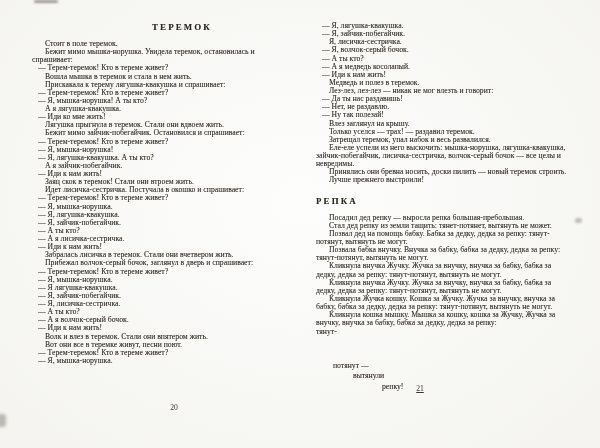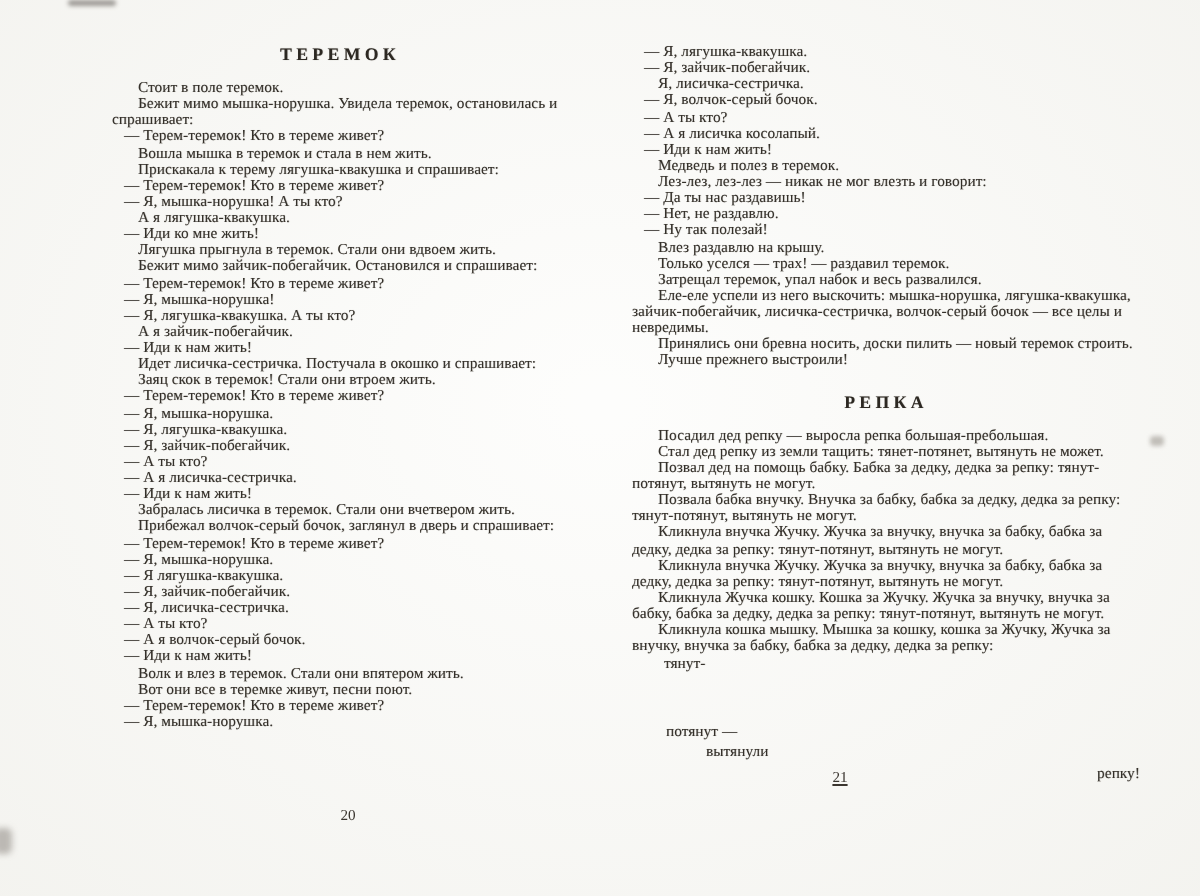--- a/index.html
+++ b/index.html
@@ -33,21 +33,20 @@
     font-size:8.8px;
     letter-spacing:2.2px;
     text-align:center;
     color:#2c2822;
     text-shadow:0.2px 0.2px 0.4px rgba(60,54,46,0.5);
   }
   .inline-title {
     font-weight:bold;
     font-size:8.8px;
     letter-spacing:2.2px;
-    text-align:center;
     margin:12px 0 9px 0;
     color:#2c2822;
   }
   .pagenum {
     position:absolute;
     font-size:7.6px;
     text-align:center;
     color:#3a352f;
   }
   .stair { line-height:10.4px; }
@@ -59,40 +58,40 @@
 </head>
 <body>
 
 <div class="scan">
 
   <div class="artifact smudge-top"></div>
   <div class="artifact smudge-left"></div>
   <div class="artifact smudge-right"></div>
 
   <div>
-    <div class="story-title" style="left:44px; top:22px; width:252px;">ТЕРЕМОК</div>
-    <div class="col" style="left:56px; top:40px; width:252px;" id="left-text">
+    <div class="story-title" style="left:56px; top:22px; width:252px;">ТЕРЕМОК</div>
+    <div class="col" style="left:32px; top:40px; width:252px;" id="left-text">
         <p class="ln n">Стоит в поле теремок.</p>
         <p class="ln n">Бежит мимо мышка-норушка. Увидела теремок, остановилась и спрашивает:</p>
         <p class="ln d">— Терем-теремок! Кто в тереме живет?</p>
         <p class="ln n">Вошла мышка в теремок и стала в нем жить.</p>
         <p class="ln n">Прискакала к терему лягушка-квакушка и спрашивает:</p>
         <p class="ln d">— Терем-теремок! Кто в тереме живет?</p>
         <p class="ln d">— Я, мышка-норушка! А ты кто?</p>
         <p class="ln q">А я лягушка-квакушка.</p>
         <p class="ln d">— Иди ко мне жить!</p>
         <p class="ln n">Лягушка прыгнула в теремок. Стали они вдвоем жить.</p>
         <p class="ln n">Бежит мимо зайчик-побегайчик. Остановился и спрашивает:</p>
         <p class="ln d">— Терем-теремок! Кто в тереме живет?</p>
         <p class="ln d">— Я, мышка-норушка!</p>
         <p class="ln d">— Я, лягушка-квакушка. А ты кто?</p>
         <p class="ln q">А я зайчик-побегайчик.</p>
         <p class="ln d">— Иди к нам жить!</p>
+        <p class="ln n">Заяц скок в теремок! Стали они втроем жить.</p>
         <p class="ln n">Идет лисичка-сестричка. Постучала в окошко и спрашивает:</p>
-        <p class="ln n">Заяц скок в теремок! Стали они втроем жить.</p>
         <p class="ln d">— Терем-теремок! Кто в тереме живет?</p>
         <p class="ln d">— Я, мышка-норушка.</p>
         <p class="ln d">— Я, лягушка-квакушка.</p>
         <p class="ln d">— Я, зайчик-побегайчик.</p>
         <p class="ln d">— А ты кто?</p>
         <p class="ln d">— А я лисичка-сестричка.</p>
         <p class="ln d">— Иди к нам жить!</p>
         <p class="ln n">Забралась лисичка в теремок. Стали они вчетвером жить.</p>
         <p class="ln n">Прибежал волчок-серый бочок, заглянул в дверь и спрашивает:</p>
         <p class="ln d">— Терем-теремок! Кто в тереме живет?</p>
@@ -112,48 +111,48 @@
   </div>
 
   <div>
     <div class="col" style="left:316px; top:22px; width:254px;" id="right-text">
       <div id="right-top">
           <p class="ln d">— Я, лягушка-квакушка.</p>
           <p class="ln d">— Я, зайчик-побегайчик.</p>
           <p class="ln q">Я, лисичка-сестричка.</p>
           <p class="ln d">— Я, волчок-серый бочок.</p>
           <p class="ln d">— А ты кто?</p>
-          <p class="ln d">— А я лисичка косолапый.</p>
+          <p class="ln d">— А я медведь косолапый.</p>
           <p class="ln d">— Иди к нам жить!</p>
           <p class="ln n">Медведь и полез в теремок.</p>
           <p class="ln n">Лез-лез, лез-лез — никак не мог влезть и говорит:</p>
           <p class="ln d">— Да ты нас раздавишь!</p>
           <p class="ln d">— Нет, не раздавлю.</p>
           <p class="ln d">— Ну так полезай!</p>
-          <p class="ln n">Влез раздавлю на крышу.</p>
+          <p class="ln n">Влез заглянул на крышу.</p>
           <p class="ln n">Только уселся — трах! — раздавил теремок.</p>
           <p class="ln n">Затрещал теремок, упал набок и весь развалился.</p>
           <p class="ln n">Еле-еле успели из него выскочить: мышка-норушка, лягушка-квакушка, зайчик-побегайчик, лисичка-сестричка, волчок-серый бочок — все целы и невредимы.</p>
           <p class="ln n">Принялись они бревна носить, доски пилить — новый теремок строить.</p>
           <p class="ln n">Лучше прежнего выстроили!</p>
         </div>
       <div class="inline-title">РЕПКА</div>
       <div id="repka-text">
           <p class="ln n">Посадил дед репку — выросла репка большая-пребольшая.</p>
           <p class="ln n">Стал дед репку из земли тащить: тянет-потянет, вытянуть не может.</p>
           <p class="ln n">Позвал дед на помощь бабку. Бабка за дедку, дедка за репку: тянут-потянут, вытянуть не могут.</p>
           <p class="ln n">Позвала бабка внучку. Внучка за бабку, бабка за дедку, дедка за репку: тянут-потянут, вытянуть не могут.</p>
           <p class="ln n">Кликнула внучка Жучку. Жучка за внучку, внучка за бабку, бабка за дедку, дедка за репку: тянут-потянут, вытянуть не могут.</p>
           <p class="ln n">Кликнула внучка Жучку. Жучка за внучку, внучка за бабку, бабка за дедку, дедка за репку: тянут-потянут, вытянуть не могут.</p>
           <p class="ln n">Кликнула Жучка кошку. Кошка за Жучку. Жучка за внучку, внучка за бабку, бабка за дедку, дедка за репку: тянут-потянут, вытянуть не могут.</p>
           <p class="ln n">Кликнула кошка мышку. Мышка за кошку, кошка за Жучку, Жучка за внучку, внучка за бабку, бабка за дедку, дедка за репку:</p>
         </div>
       <div id="repka-stair" class="stair">
-          <p class="ln" style="margin-left: 16px;">тянут-</p>
+          <p class="ln" style="margin-left: 0px;">тянут-</p>
           <p class="ln" style="margin-left: 17px; margin-top: 23px;">потянут —</p>
           <p class="ln" style="margin-left: 37px;">вытянули</p>
-          <p class="ln" style="margin-left: 28px; text-align: right;">репку!</p>
+          <p class="ln" style="margin-left: 66px;">репку!</p>
         </div>
     </div>
     <div class="pagenum" style="left:390px; top:384px; width:60px;text-decoration:underline;">21</div>
   </div>
 
 </div>
 
 </body></html>

